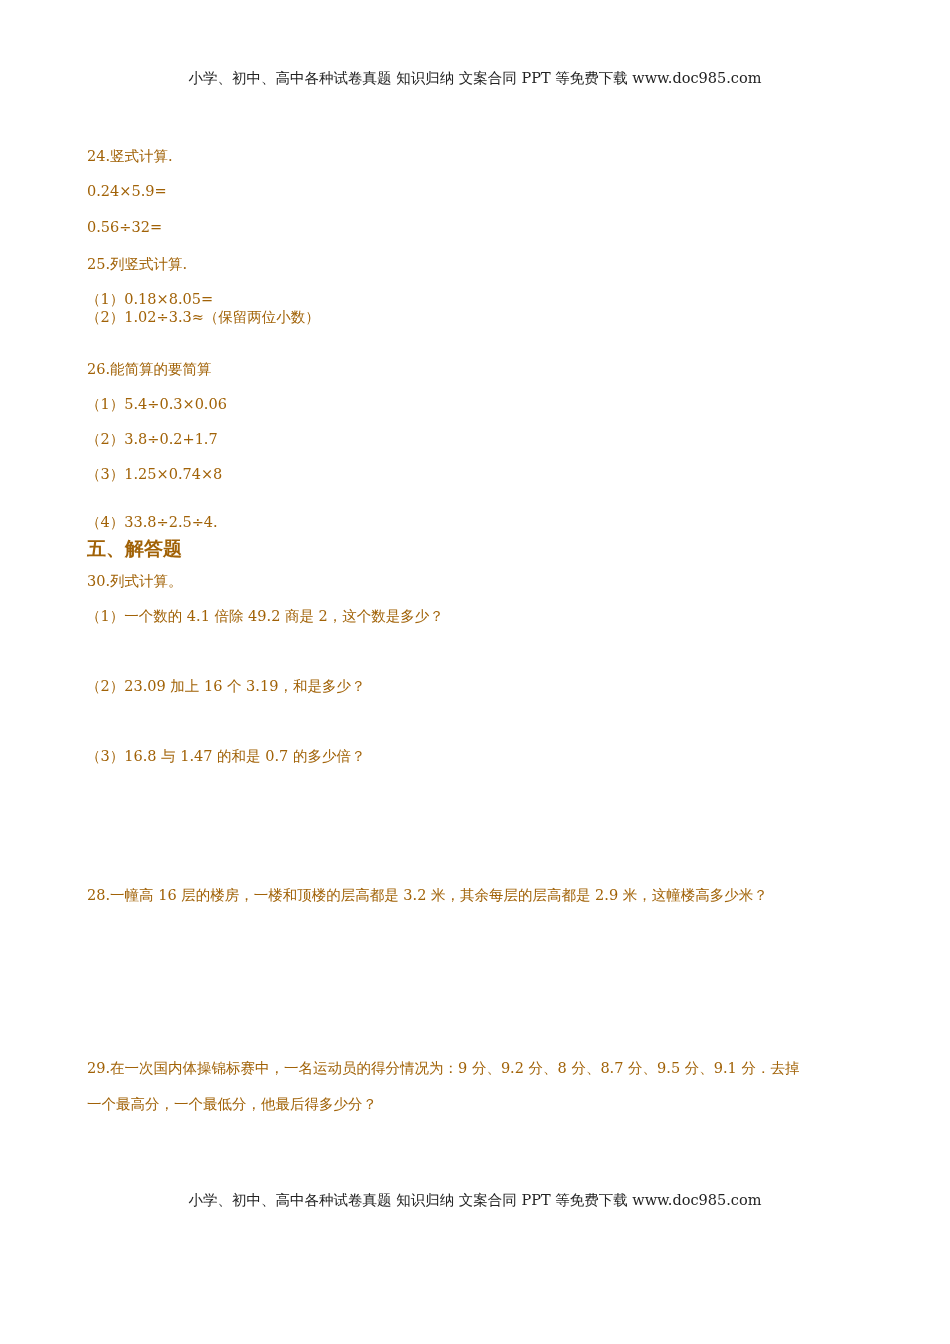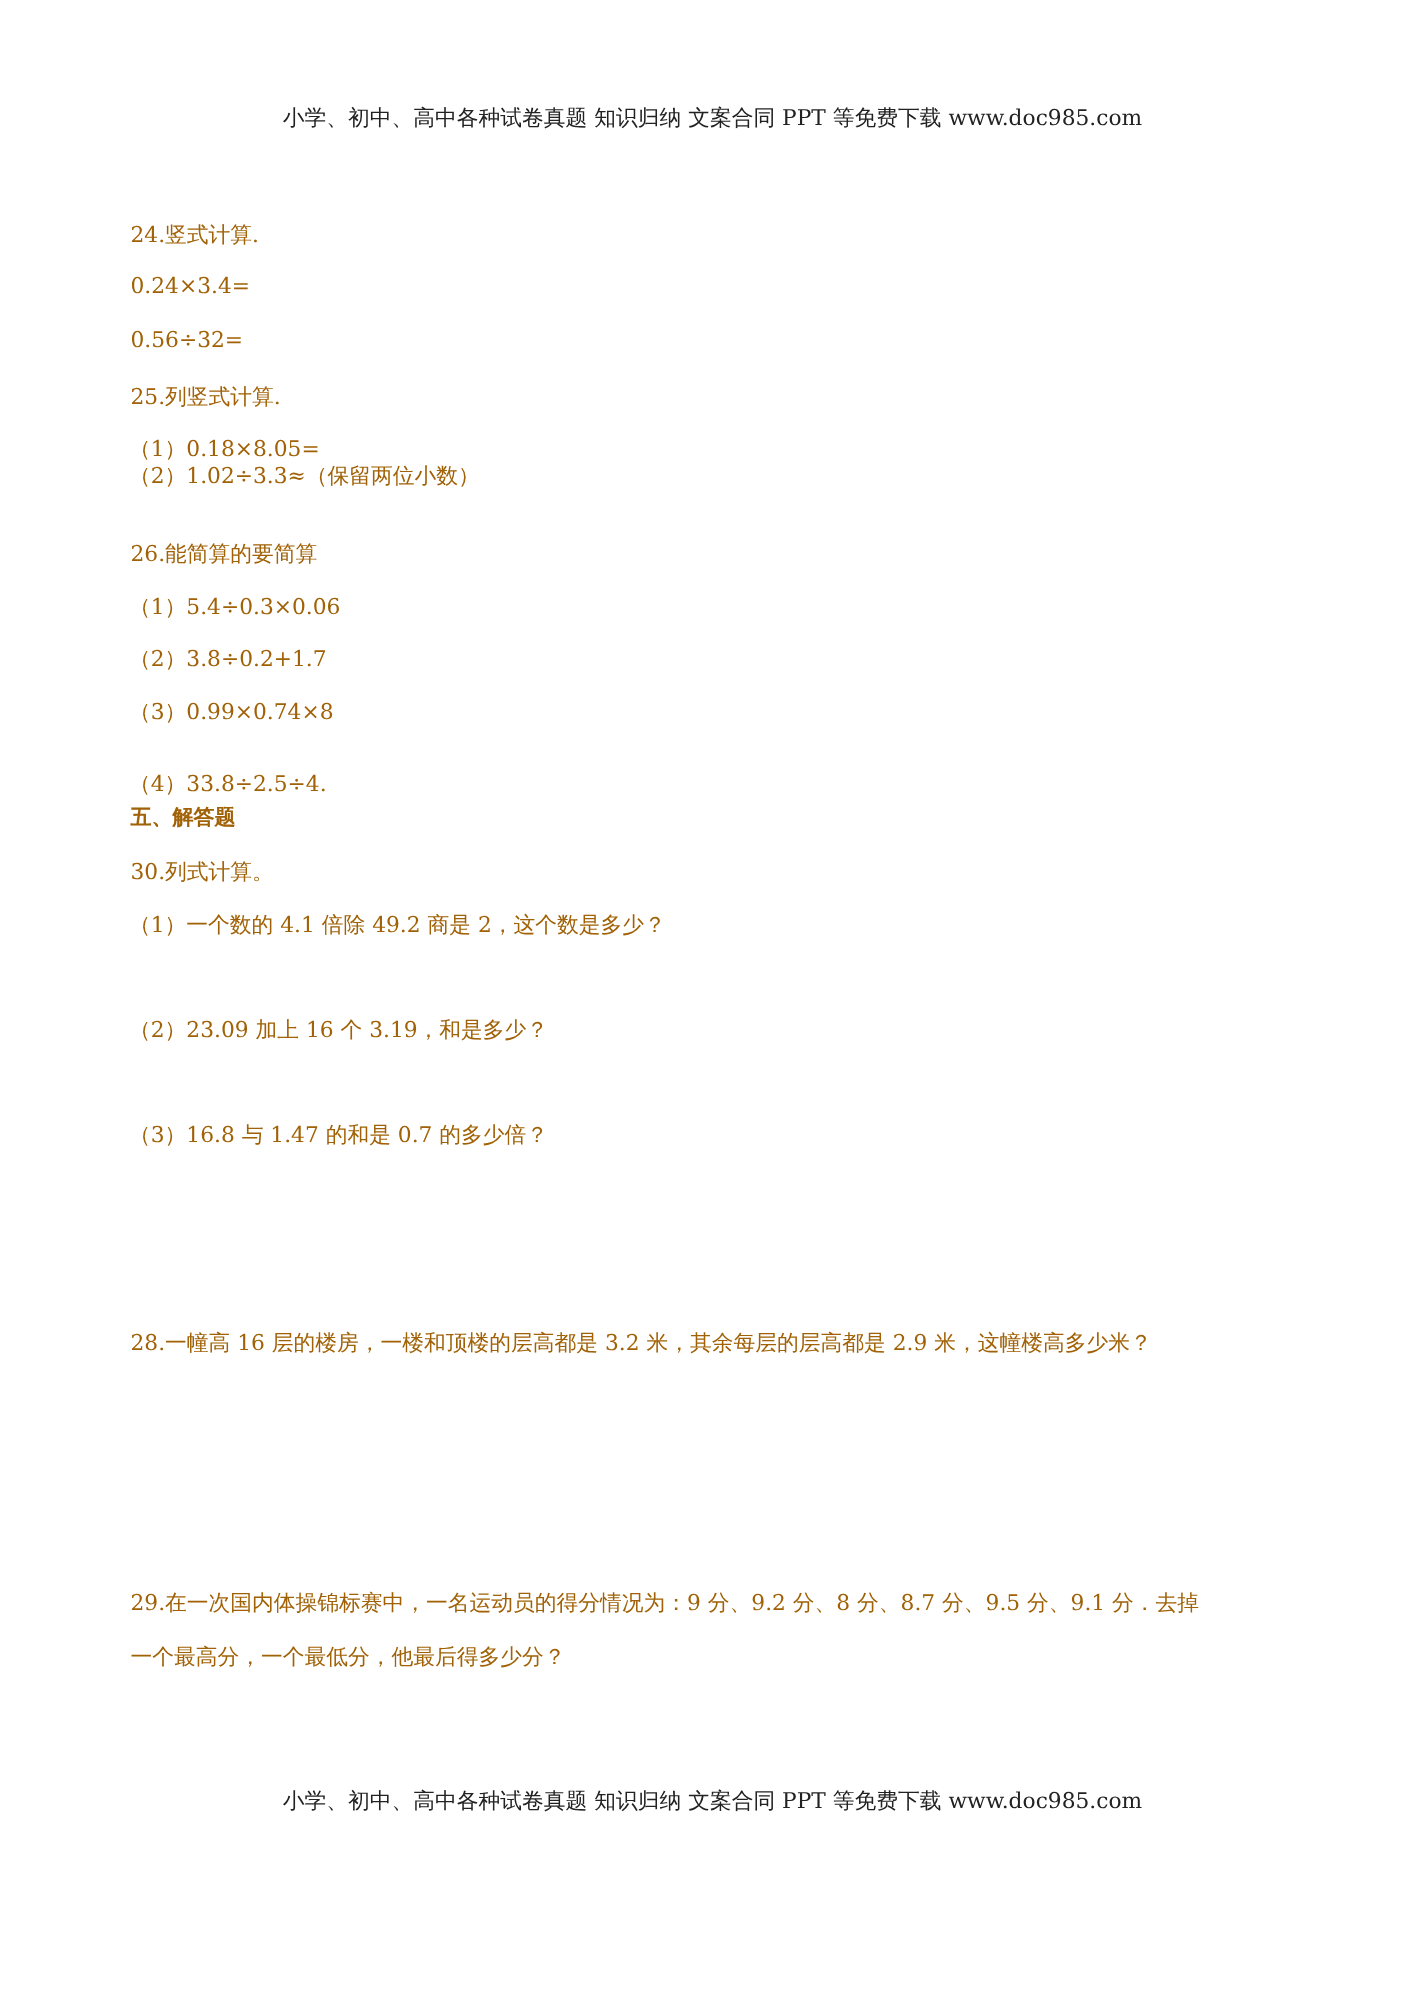--- a/index.html
+++ b/index.html
@@ -1,39 +1,39 @@
 <!DOCTYPE html>
 <html><head>
 <meta charset="utf-8">
 <style>
   html, body { margin:0; padding:0; background:#ffffff; }
   body { width:950px; height:1344px; position:relative; overflow:hidden;
          font-family:"DejaVu Serif","Liberation Serif",serif; color:#111; }
   .hdr { position:absolute; left:0; width:950px; text-align:center; font-size:14.5px; color:#222; white-space:nowrap; }
   .line { position:absolute; left:87px; font-size:14.5px; white-space:nowrap; color:#a16207; }
   .sub { left:86px; }
-  .h2 { font-family:Liberation Sans, sans-serif; font-weight:bold; font-size:14px; }
+  .h2 { font-family:Liberation Sans, sans-serif; font-weight:bold; font-size:19px; }
 </style>
 </head>
 <body>
 
 <div class="hdr" style="top:69px;">小学、初中、高中各种试卷真题 知识归纳 文案合同 PPT 等免费下载   www.doc985.com</div>
 
 <div class="line" style="top:147px;">24.竖式计算.</div>
-<div class="line" style="top:183px;">0.24×3.4=</div>
+<div class="line" style="top:183px;">0.24×5.9=</div>
 <div class="line" style="top:219px;">0.56÷32=</div>
 
 <div class="line" style="top:255px;">25.列竖式计算.</div>
 <div class="line sub" style="top:290px;">（1）0.18×8.05=</div>
 <div class="line sub" style="top:308px;">（2）1.02÷3.3≈（保留两位小数）</div>
 
 <div class="line" style="top:360px;">26.能简算的要简算</div>
 <div class="line sub" style="top:395px;">（1）5.4÷0.3×0.06</div>
 <div class="line sub" style="top:430px;">（2）3.8÷0.2+1.7</div>
-<div class="line sub" style="top:465px;">（3）0.99×0.74×8</div>
+<div class="line sub" style="top:465px;">（3）1.25×0.74×8</div>
 <div class="line sub" style="top:500px;margin-top:13px;">（4）33.8÷2.5÷4.</div>
 
 <div class="line h2" style="top:536px;">五、解答题</div>
 
 <div class="line" style="top:572px;">30.列式计算。</div>
 <div class="line sub" style="top:607px;">（1）一个数的 4.1 倍除 49.2 商是 2，这个数是多少？</div>
 <div class="line sub" style="top:677px;">（2）23.09 加上 16 个 3.19，和是多少？</div>
 <div class="line sub" style="top:747px;">（3）16.8 与 1.47 的和是 0.7 的多少倍？</div>
 
 <div class="line" style="top:886px;">28.一幢高 16 层的楼房，一楼和顶楼的层高都是 3.2 米，其余每层的层高都是 2.9 米，这幢楼高多少米？</div>

